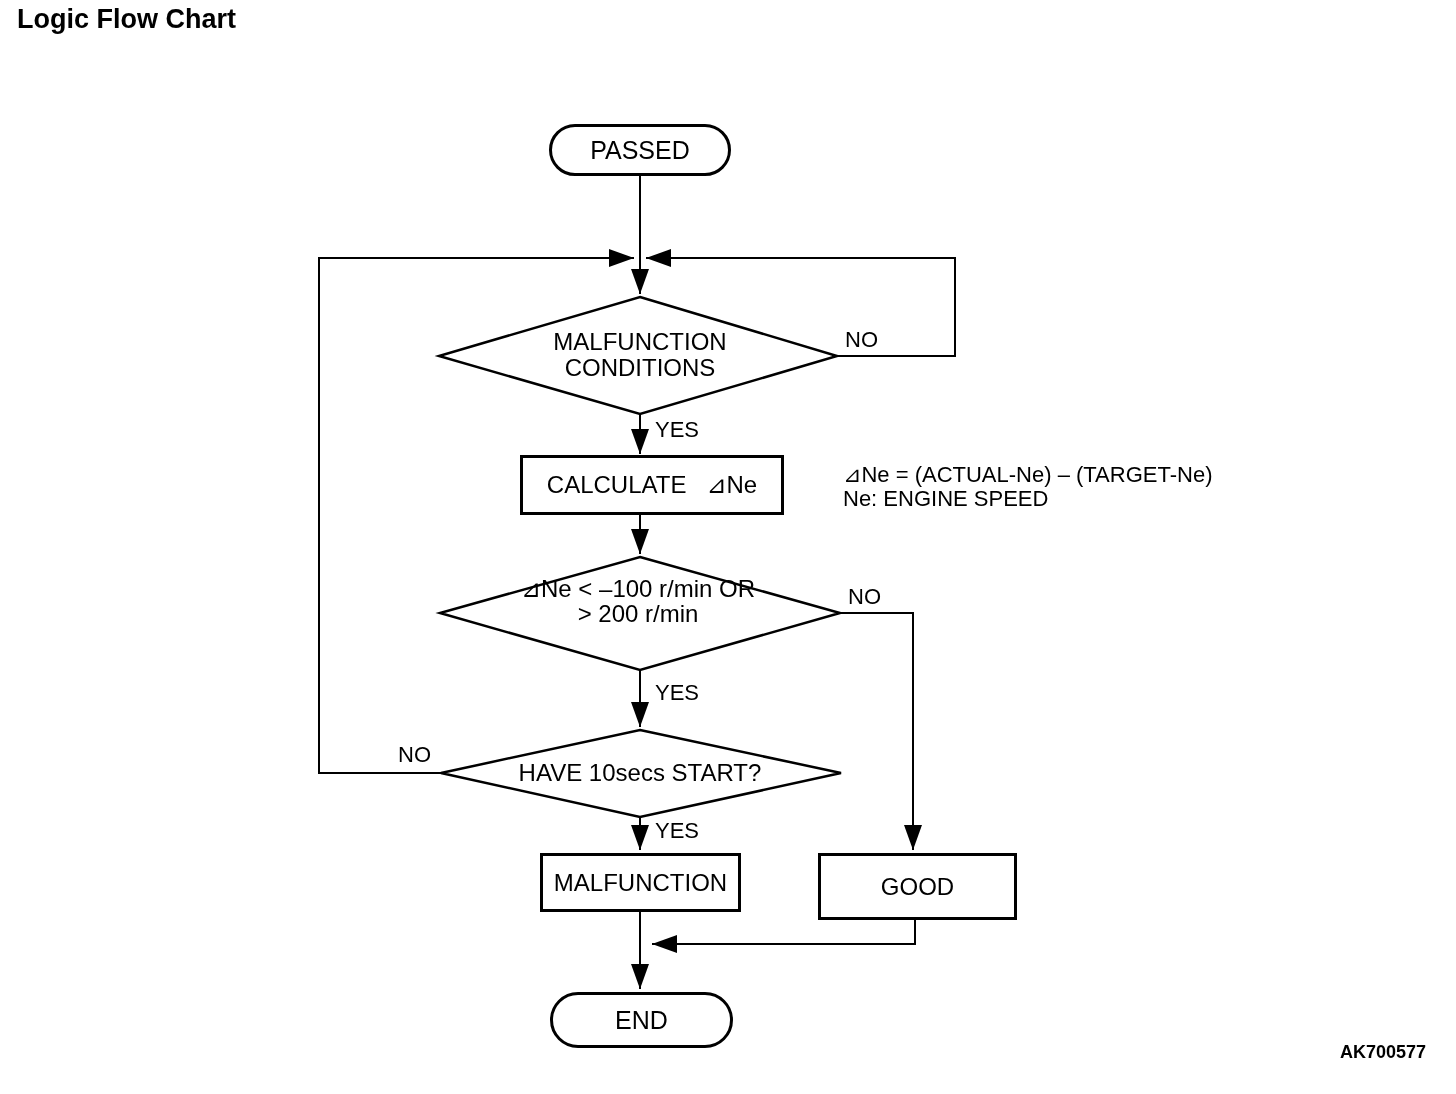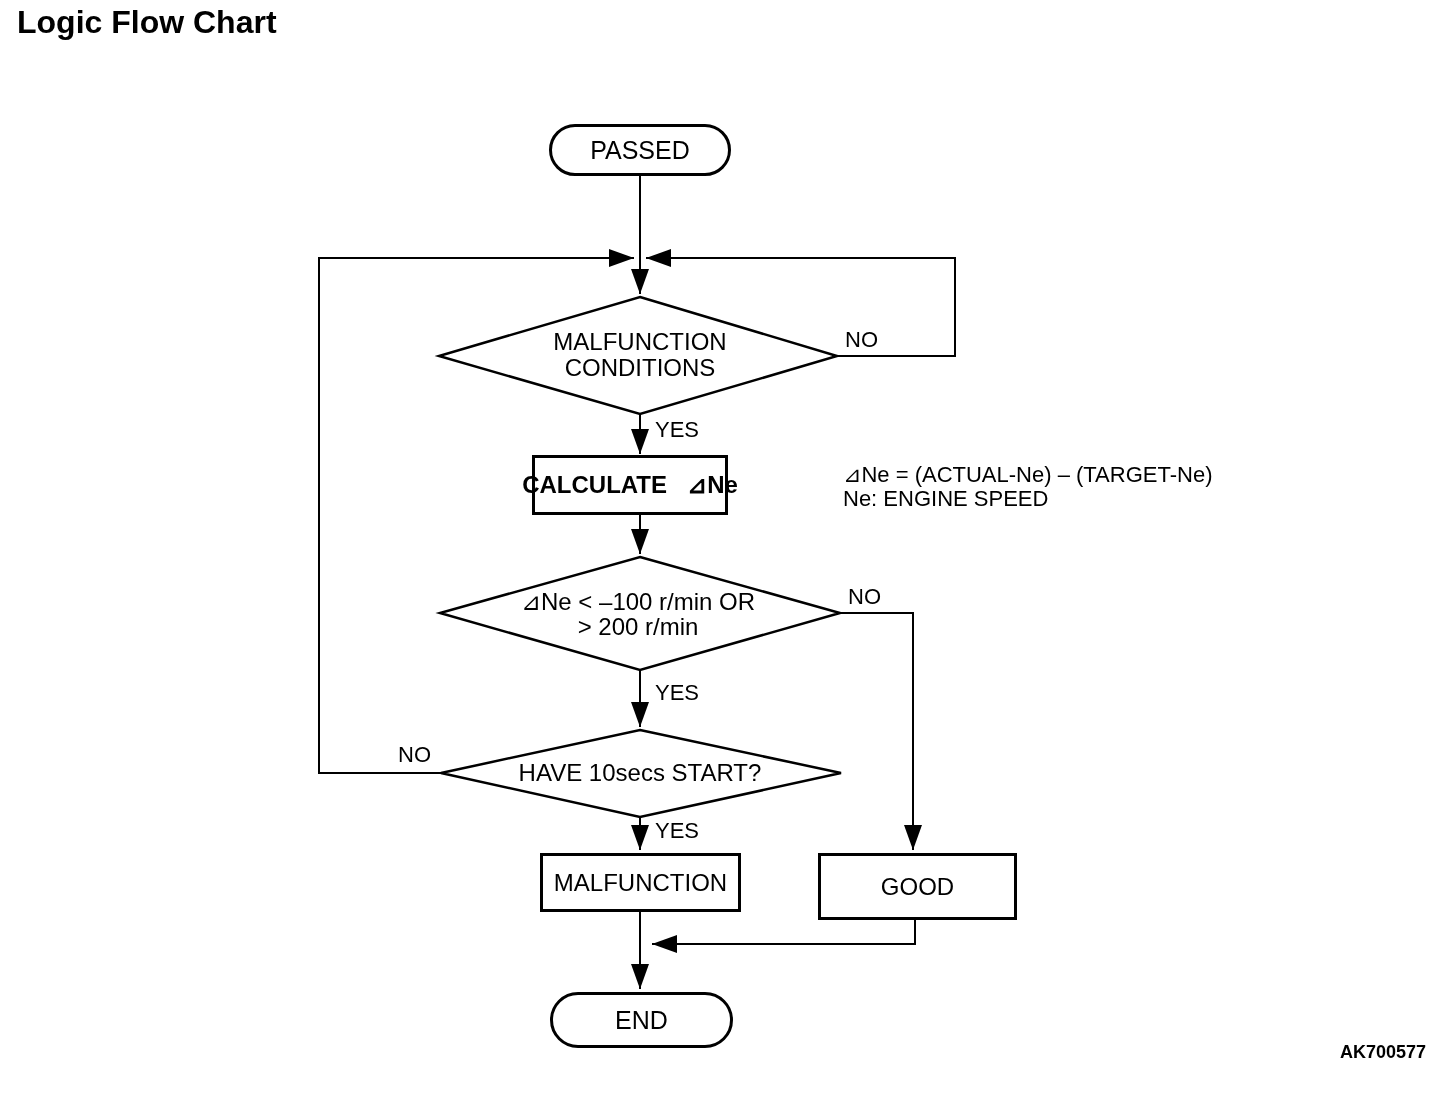--- a/index.html
+++ b/index.html
@@ -20,21 +20,21 @@
     position: absolute;
     left: 0;
     top: 0;
     width: 1456px;
     height: 1094px;
   }
   .page-title {
     position: absolute;
     left: 17px;
     top: 4px;
-    font-size: 32px;
+    font-size: 27px;
     font-weight: bold;
     letter-spacing: 0px;
     white-space: nowrap;
   }
   .node {
     position: absolute;
     box-sizing: border-box;
     border: 3px solid #000000;
     background: #ffffff;
     display: flex;
@@ -104,42 +104,42 @@
     <polyline points="640,669 640,727" fill="none" stroke="#000000" stroke-width="2" marker-end="url(#ah)"></polyline>
     <polyline points="640,816 640,850" fill="none" stroke="#000000" stroke-width="2" marker-end="url(#ah)"></polyline>
     <polyline points="640,912 640,989" fill="none" stroke="#000000" stroke-width="2" marker-end="url(#ah)"></polyline>
     <polyline points="915,912 915,944 652,944" fill="none" stroke="#000000" stroke-width="2" marker-end="url(#ah)"></polyline>
   </svg>
 
   <div class="node stadium" style="left:549px; top:124px; width:182px; height:52px;">
     <span>PASSED</span>
   </div>
 
-  <div class="node" style="left:532px; top:455px; width:196px; height:60px;font-weight:bold;">
+  <div class="node" style="left:520px; top:455px; width:264px; height:60px;">
     <span>CALCULATE   ⊿Ne</span>
   </div>
 
   <div class="node" style="left:540px; top:853px; width:201px; height:59px;">
     <span>MALFUNCTION</span>
   </div>
 
   <div class="node" style="left:818px; top:853px; width:199px; height:67px;">
     <span>GOOD</span>
   </div>
 
   <div class="node stadium" style="left:550px; top:992px; width:183px; height:56px;">
     <span>END</span>
   </div>
 
   <div class="diamond-label" style="left:490px; top:329px; width:300px;">
     <div>MALFUNCTION</div>
     <div>CONDITIONS</div>
   </div>
 
-  <div class="diamond-label" style="left:462px; top:589px; width:352px; line-height:25px;text-align:center;">
+  <div class="diamond-label" style="left:462px; top:576px; width:352px; line-height:25px;text-align:center;">
     <div>⊿Ne &lt; –100 r/min OR</div>
     <div>&gt; 200 r/min</div>
   </div>
 
   <div class="diamond-label" style="left:460px; top:760px; width:360px;">HAVE 10secs START?</div>
 
   <div class="branch-label" style="left:845px; top:327px;">NO</div>
   <div class="branch-label" style="left:655px; top:417px;">YES</div>
   <div class="branch-label" style="left:848px; top:584px;">NO</div>
   <div class="branch-label" style="left:655px; top:680px;">YES</div>

